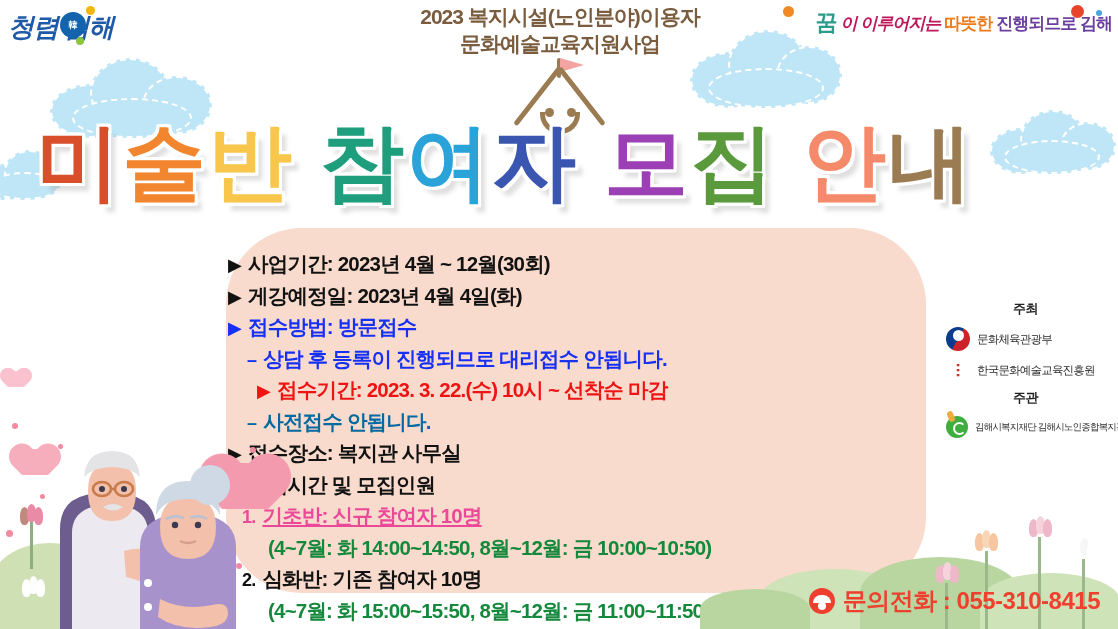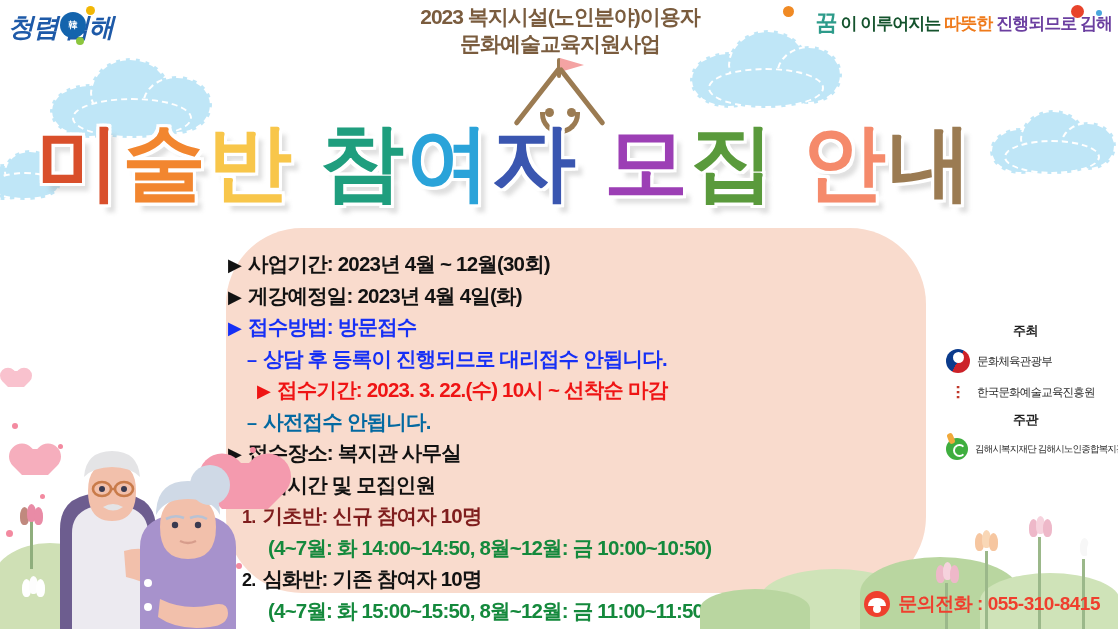--- a/index.html
+++ b/index.html
@@ -56,21 +56,21 @@
     letter-spacing:-1px;
   }
 
   .city-slogan {
     position:absolute; right:6px; top:8px;
     display:flex; align-items:center; gap:4px;
     font-size:17px; font-weight:bold; letter-spacing:-1px;
     white-space:nowrap;
   }
   .city-slogan .kkum { color:#2d9b8a; font-size:22px; position:relative; }
-  .city-slogan .s1 { color:#14532d; }
+  .city-slogan .s1 { color:#be185d;font-style:italic; }
   .city-slogan .s2 { color:#ef7a1a; }
   .city-slogan .s3 { color:#6b3fa0; }
   .slogan-dot-o { position:absolute; width:11px;height:11px;border-radius:50%;
     background:#f08a24; right:318px; top:-2px; }
   .slogan-dot-r { position:absolute; width:13px;height:13px;border-radius:50%;
     background:#e8432b; right:28px; top:-3px; }
   .slogan-dot-b { position:absolute; width:6px;height:6px;border-radius:50%;
     background:#4aa7dd; right:10px; top:2px; }
 
   
@@ -130,21 +130,21 @@
     font-size:20.5px; font-weight:bold; line-height:1.53;
     letter-spacing:-0.8px; white-space:nowrap;
     font-family:"Liberation Sans","DejaVu Sans",sans-serif;
   }
   .bullet { display:inline-block; margin-right:7px; font-size:18px; }
   .ind1 { padding-left:19px; }
   .ind2 { padding-left:14px; }
   .ind3 { padding-left:40px; }
 
   
-  .sponsors { position:absolute; left:938px; top:322px; width:175px; }
+  .sponsors { position:absolute; left:938px; top:300px; width:175px; }
   .spon-head {
     font-size:13px; font-weight:bold; color:#222; text-align:center;
     letter-spacing:-0.5px; margin-bottom:9px;
   }
   .spon-row {
     display:flex; align-items:center; gap:7px; margin-bottom:9px;
     padding-left:8px;
   }
   .spon-name { font-size:11.5px; color:#2a2a2a; letter-spacing:-0.8px;
     white-space:nowrap; }
@@ -180,21 +180,21 @@
   }
   .phone-icon {
     width:26px;height:26px;border-radius:50%;background:#ef3f2e;
     position:relative; flex:0 0 auto;
   }
   .phone-icon::before{content:"";position:absolute;left:4px;top:7px;
     width:18px;height:8px;border-radius:9px 9px 0 0;background:#fff;}
   .phone-icon::after{content:"";position:absolute;left:9px;top:14px;
     width:8px;height:8px;border-radius:50%;background:#fff;}
   .phone-text {
-    font-size:19px;font-weight:bold;color:#ef3f2e;letter-spacing:-0.5px;
+    font-size:24px;font-weight:bold;color:#ef3f2e;letter-spacing:-0.5px;
     white-space:nowrap;
   }
 
   
   .bush { position:absolute; background:#cfe3b8; border-radius:50% 50% 0 0; }
   .bush2 { position:absolute; background:#b9d6a0; border-radius:50% 50% 0 0; }
   .stem { position:absolute; width:3px; background:#9bb88a; }
   .tulip { position:absolute; width:22px;height:22px; }
   .tulip .pet { position:absolute; width:9px;height:18px;border-radius:50% 50% 40% 40%; }
 
@@ -278,21 +278,21 @@
   <div class="panel"></div>
   <div class="panel-inner" id="panel-lines">
       <div class="line" style="color: rgb(18, 18, 18);"><span class="bullet">▶</span><span>사업기간: 2023년 4월 ~ 12월(30회)</span></div>
       <div class="line" style="color: rgb(18, 18, 18);"><span class="bullet">▶</span><span>게강예정일: 2023년 4월 4일(화)</span></div>
       <div class="line" style="color: rgb(23, 48, 245);"><span class="bullet">▶</span><span>접수방법: 방문접수</span></div>
       <div class="line ind1" style="color: rgb(23, 48, 245);"><span class="bullet">–</span><span>상담 후 등록이 진행되므로 대리접수 안됩니다.</span></div>
       <div class="line" style="color: rgb(239, 20, 20); padding-left: 29px;"><span class="bullet">▶</span><span>접수기간: 2023. 3. 22.(수) 10시 ~ 선착순 마감</span></div>
       <div class="line ind1" style="color: #0369a1;"><span class="bullet">–</span><span>사전접수 안됩니다.</span></div>
       <div class="line" style="color: rgb(18, 18, 18);"><span class="bullet">▶</span><span>접수장소: 복지관 사무실</span></div>
       <div class="line" style="color: rgb(18, 18, 18);"><span class="bullet">▶</span><span>수업시간 및 모집인원</span></div>
-      <div class="line ind2" style="color: #7f1d1d;"><span class="bullet">1.</span><span>기초반: 신규 참여자 10명</span></div>
+      <div class="line ind2" style="color: #ec4899; text-decoration: underline;"><span class="bullet">1.</span><span>기초반: 신규 참여자 10명</span></div>
       <div class="line ind3" style="color: rgb(20, 137, 60);"><span>(4~7월: 화 14:00~14:50, 8월~12월: 금 10:00~10:50)</span></div>
       <div class="line ind2" style="color: rgb(18, 18, 18);"><span class="bullet">2.</span><span>심화반: 기존 참여자 10명</span></div>
       <div class="line ind3" style="color: rgb(20, 137, 60);"><span>(4~7월: 화 15:00~15:50, 8월~12월: 금 11:00~11:50)</span></div>
     </div>
 
   <div class="sponsors">
     <div class="spon-head">주최</div>
 
     <div class="spon-row">
       <div class="mark-mcst"></div>

